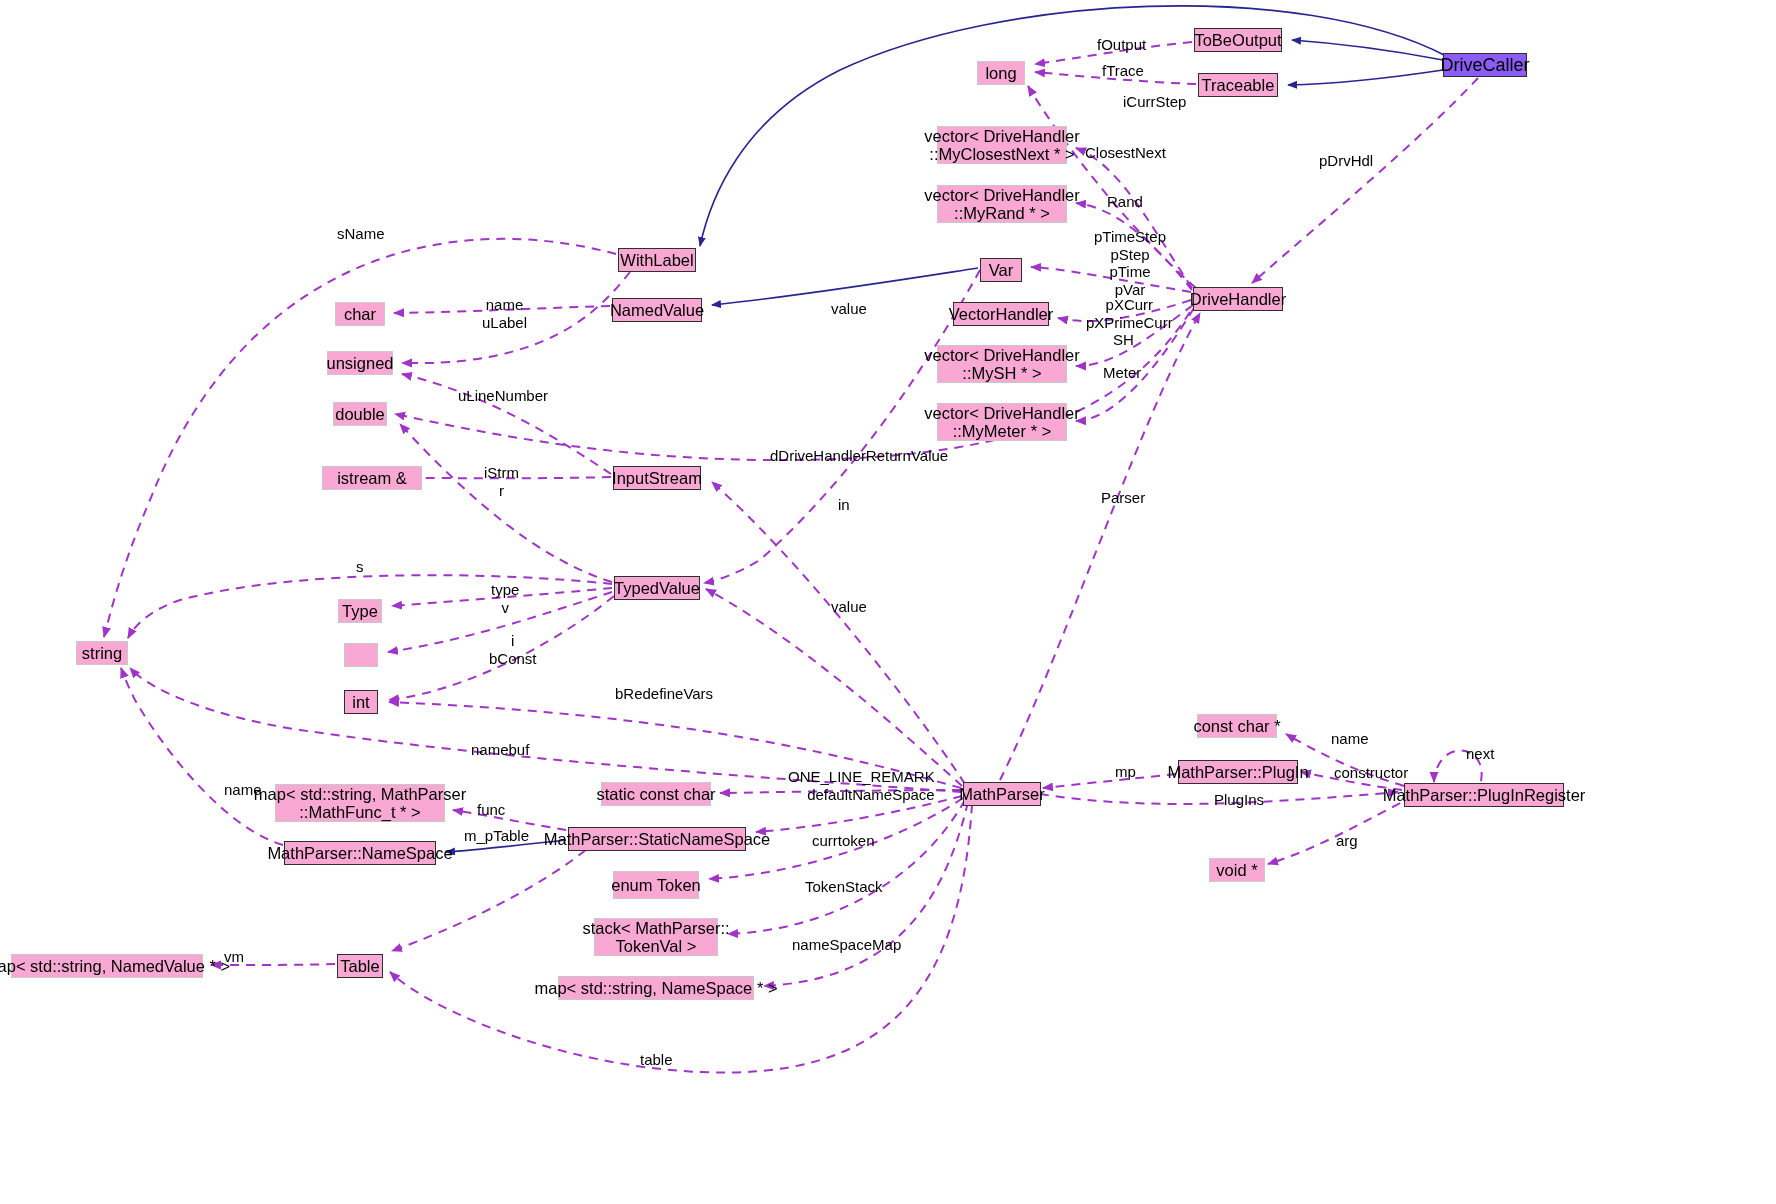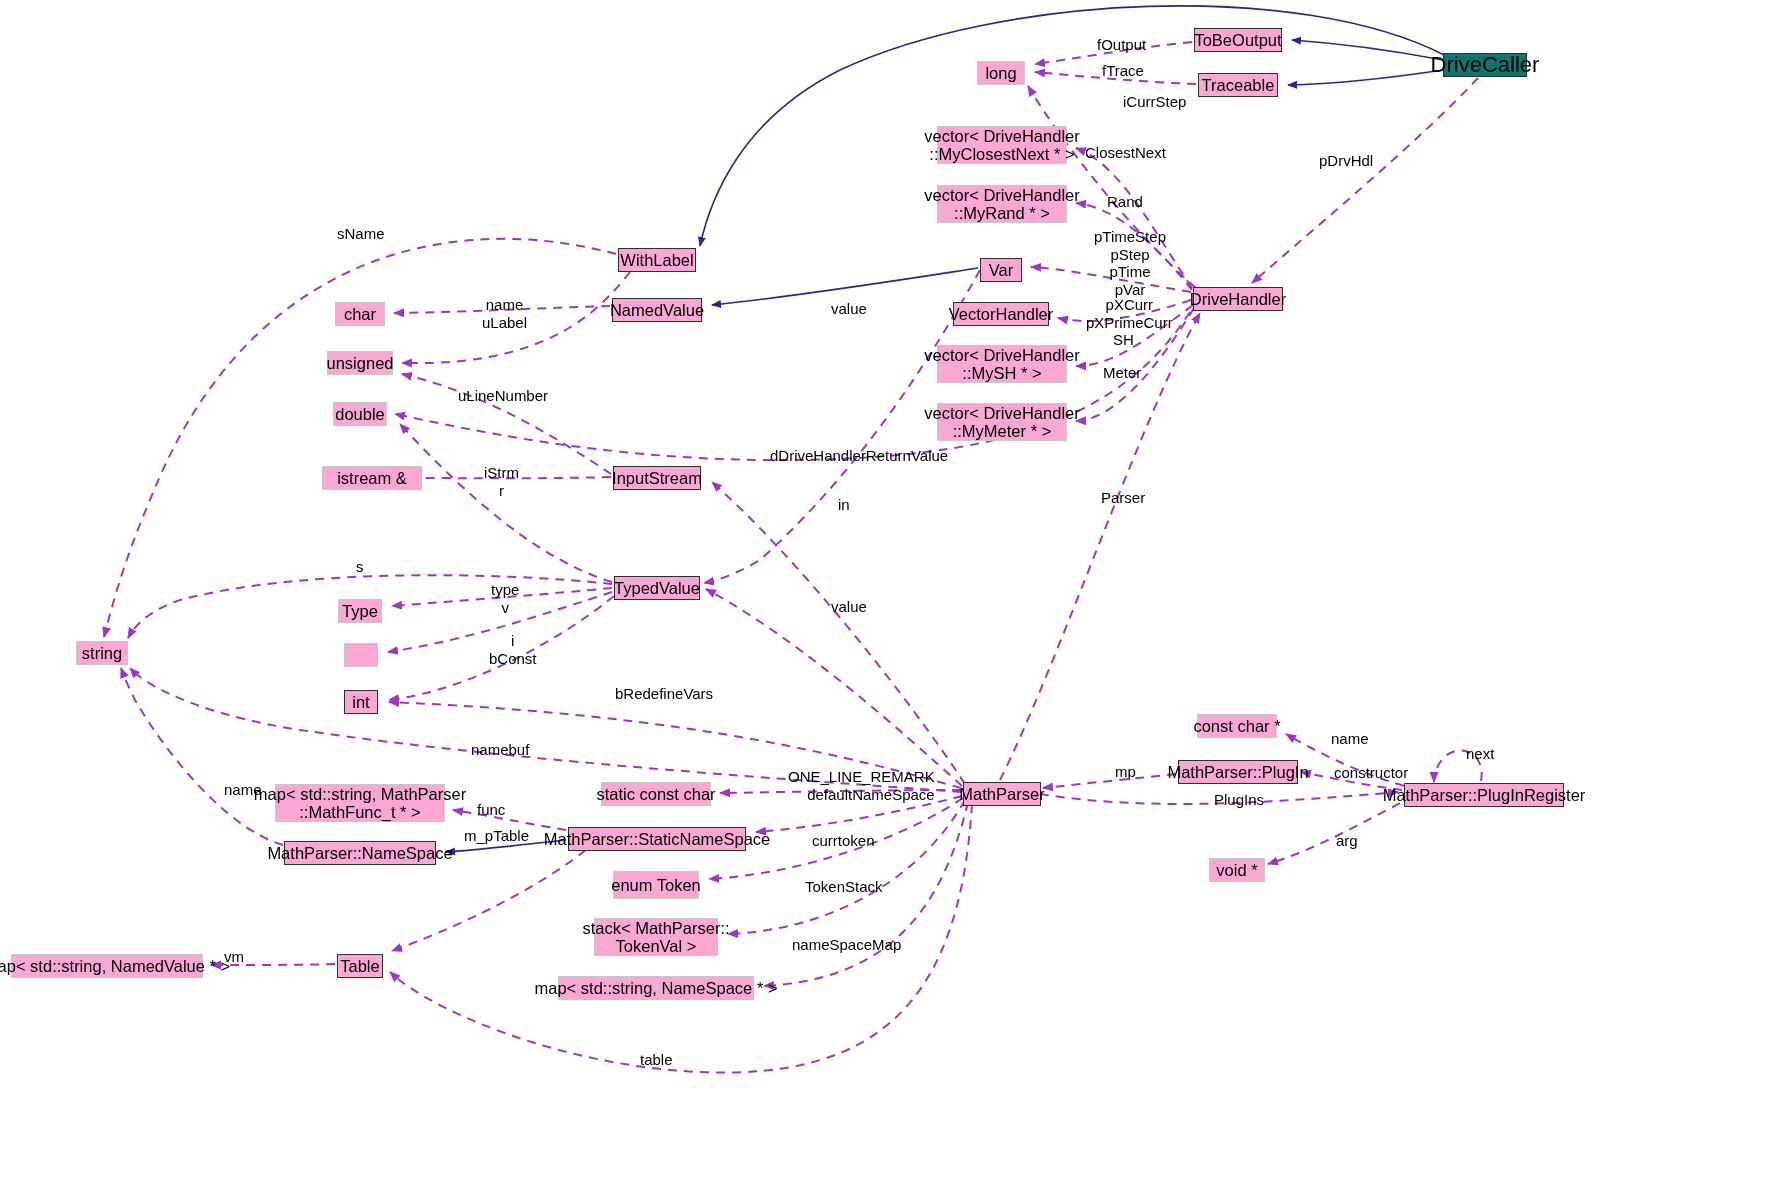--- a/index.html
+++ b/index.html
@@ -16,21 +16,21 @@
     box-sizing:border-box;
     display:flex;align-items:center;justify-content:center;
     text-align:center;
     line-height:1.12;
     background:#f9a8d4;
     white-space:pre;
     color:#000000;
   }
   .node.cls{border:1.5px solid #2f2f2f;font-size:16.5px;}
   .node.basic{border:1px solid #c8c8c8;font-size:16.5px;}
-  .node.cur{border:1.5px solid #2f2f2f;background:#0f766e;font-size:22px;}
+  .node.cur{border:1.5px solid #2f2f2f;background:#8b5cf6;font-size:18px;}
   .elabel{
     position:absolute;
     font-size:15px;
     color:#000000;
     white-space:pre;
     text-align:center;
     line-height:1.18;
   }
 </style>
 </head>

